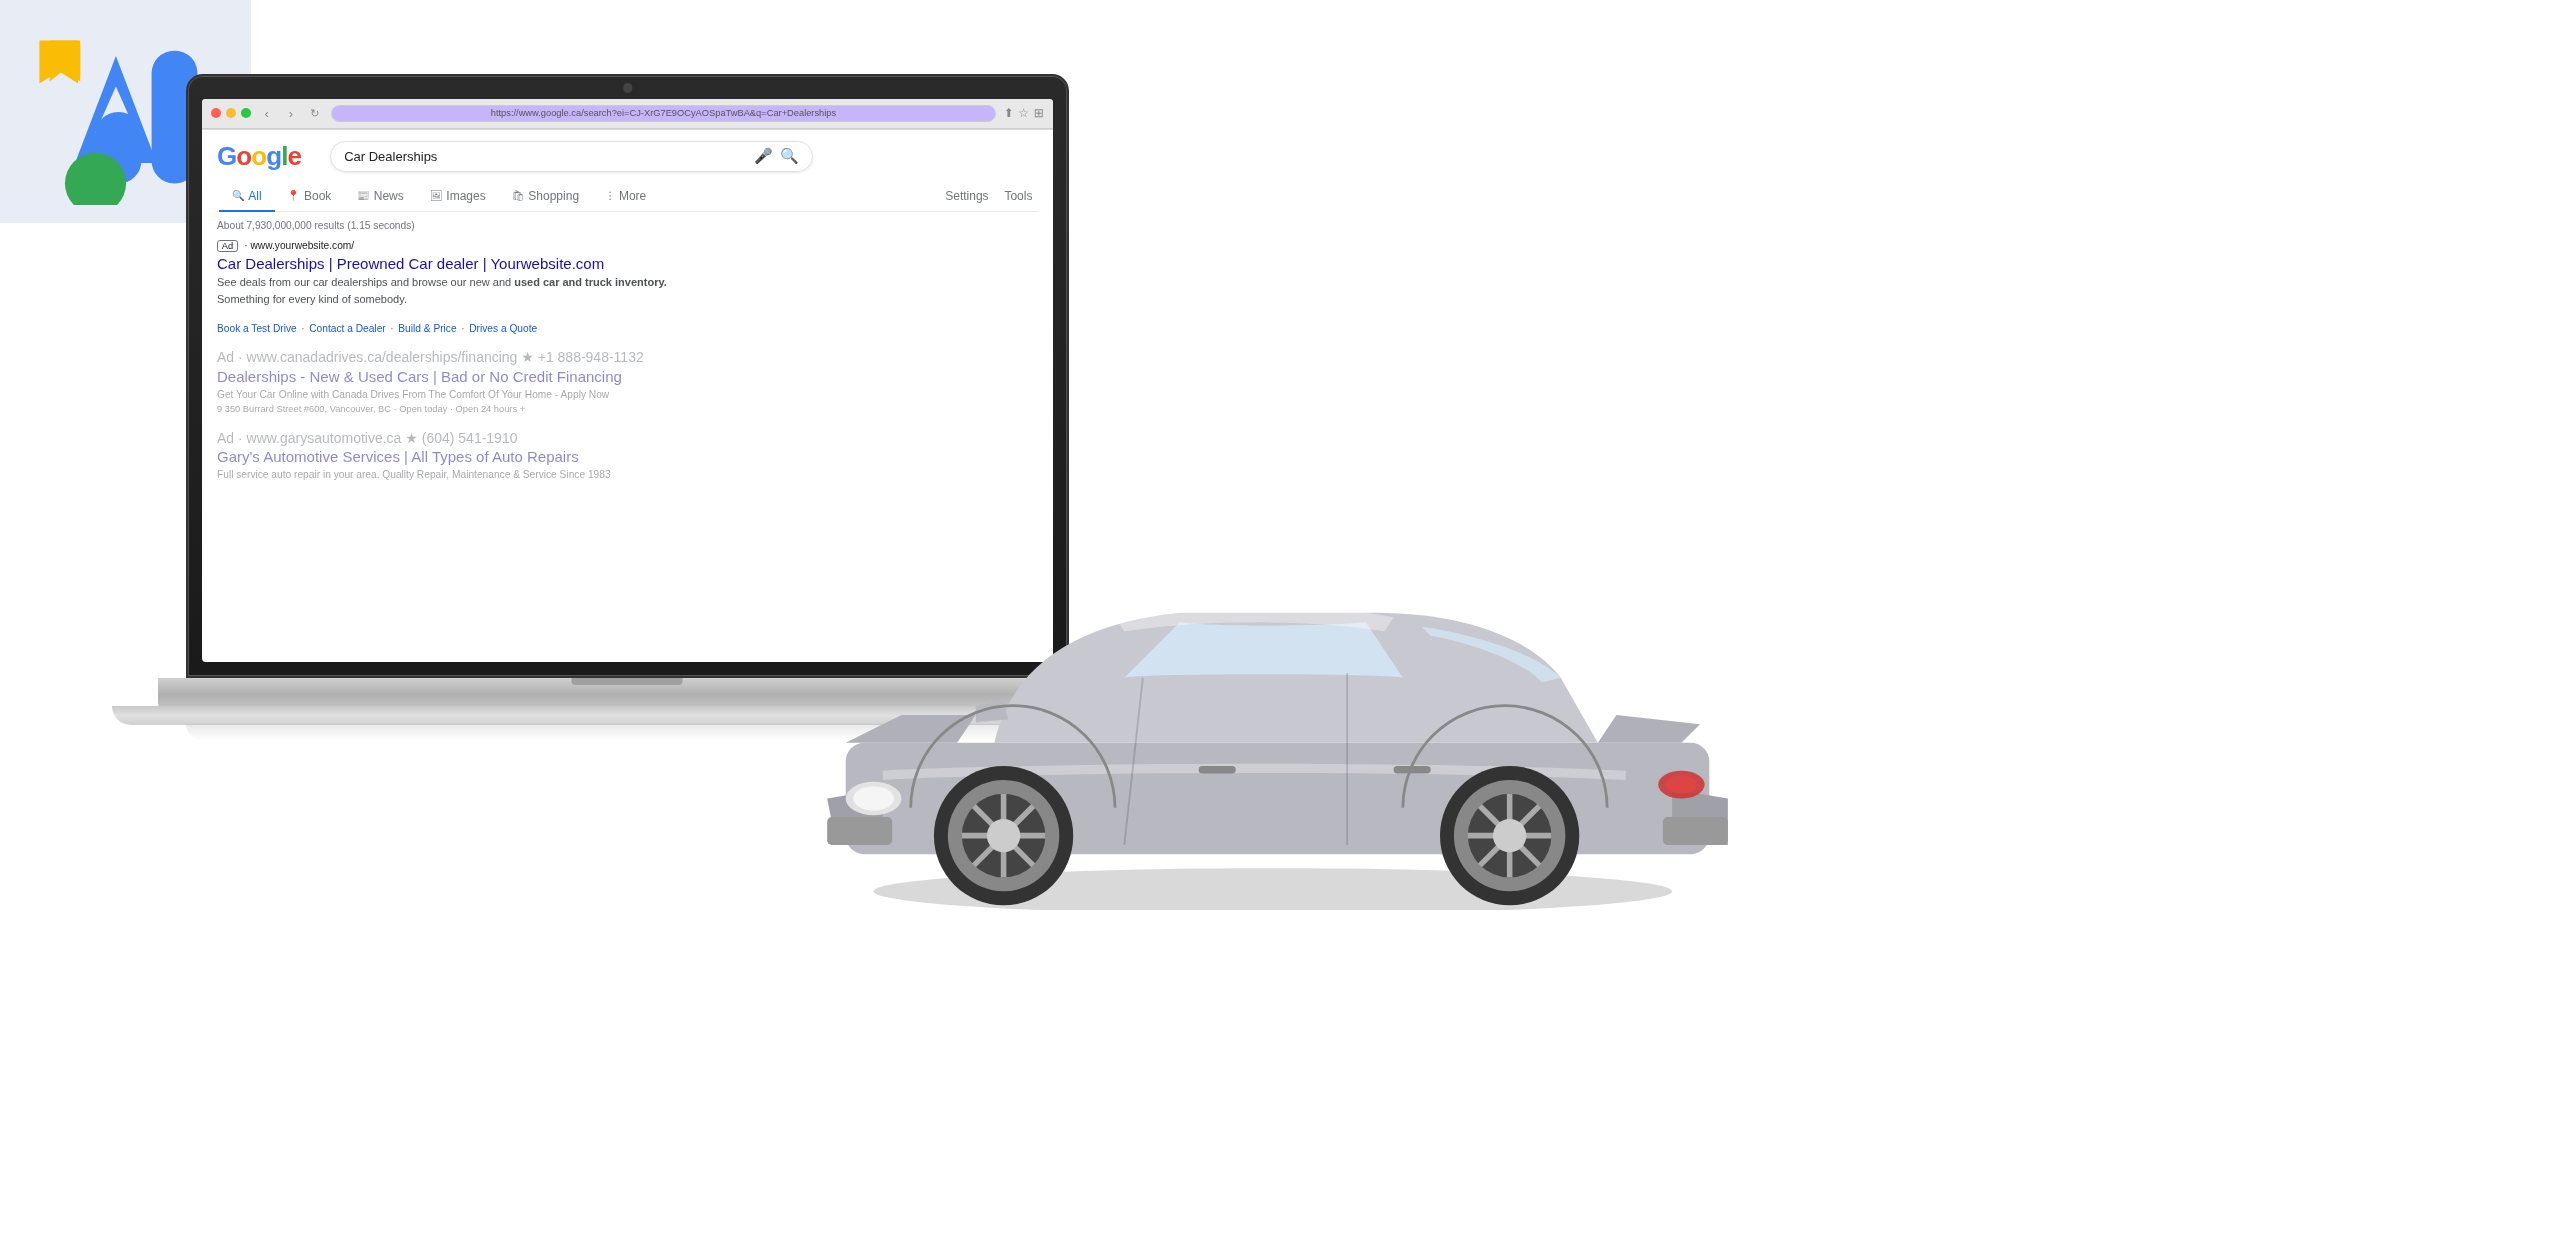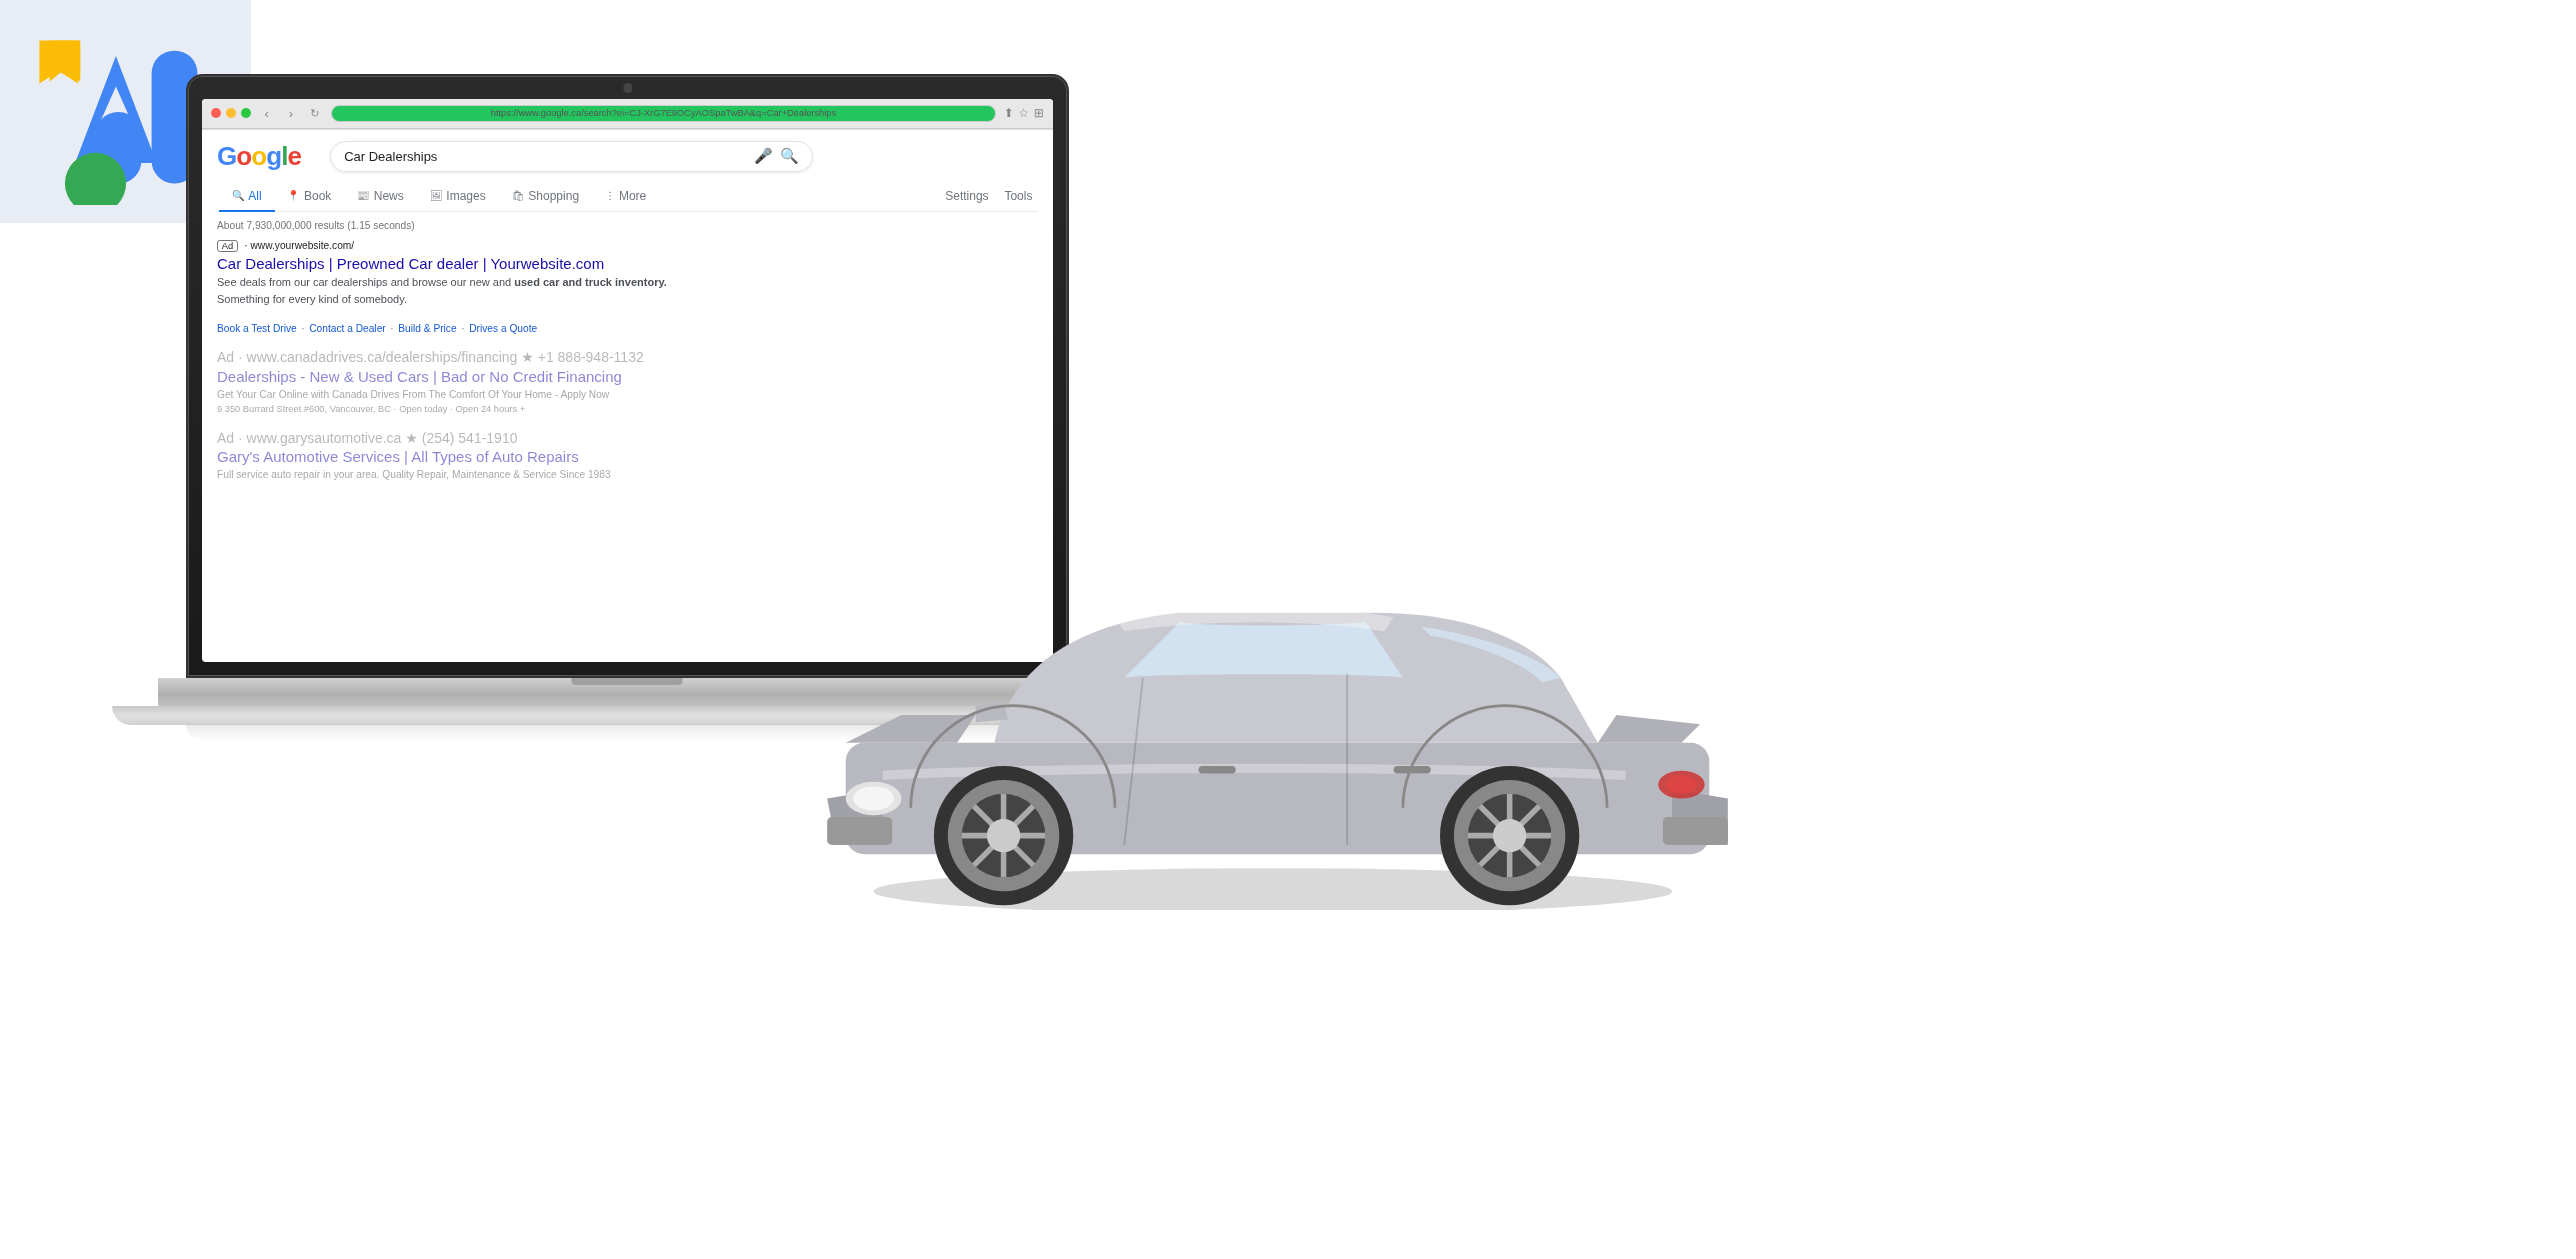--- a/index.html
+++ b/index.html
@@ -118,21 +118,21 @@
       display: flex;
       align-items: center;
       justify-content: center;
       color: #888;
       font-size: 13px;
       cursor: pointer;
     }
 
     .browser-url-bar {
       flex: 1;
-      background: #22c55e;
+      background: #c4b5fd;
       border: 0.9px solid #ccc;
       border-radius: 11px;
       padding: 2.8px 11px;
       font-size: 9.3px;
       color: #555;
       text-align: center;
     }
 
     .browser-actions {
       display: flex;
@@ -504,21 +504,21 @@
         </div>
 
         <div class="ad-result-blurred">
           <div class="ad-blurred-meta">Ad · www.canadadrives.ca/dealerships/financing ★ +1 888-948-1132</div>
           <div class="ad-blurred-title">Dealerships - New &amp; Used Cars | Bad or No Credit Financing</div>
           <div class="ad-blurred-text">Get Your Car Online with Canada Drives From The Comfort Of Your Home - Apply Now<br>
           <span style="font-size:9.3px;">9 350 Burrard Street #600, Vancouver, BC · Open today · Open 24 hours +</span></div>
         </div>
 
         <div class="ad-result-blurred">
-          <div class="ad-blurred-meta">Ad · www.garysautomotive.ca ★ (254) 541-1910</div>
+          <div class="ad-blurred-meta">Ad · www.garysautomotive.ca ★ (604) 541-1910</div>
           <div class="ad-blurred-title">Gary's Automotive Services | All Types of Auto Repairs</div>
           <div class="ad-blurred-text">Full service auto repair in your area. Quality Repair, Maintenance &amp; Service Since 1983</div>
         </div>
 
 
       </div>
     </div>
   </div>
 
   <div class="laptop-base">

